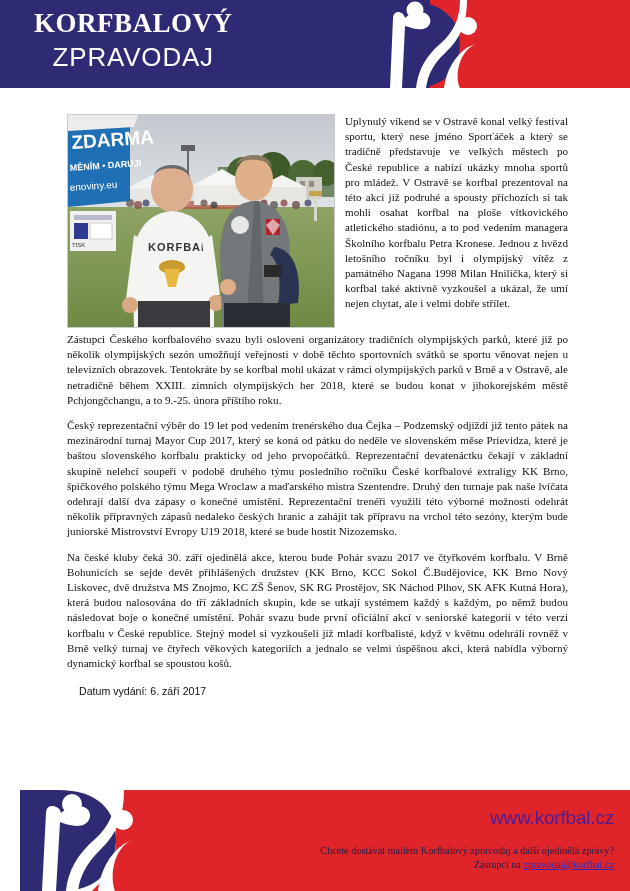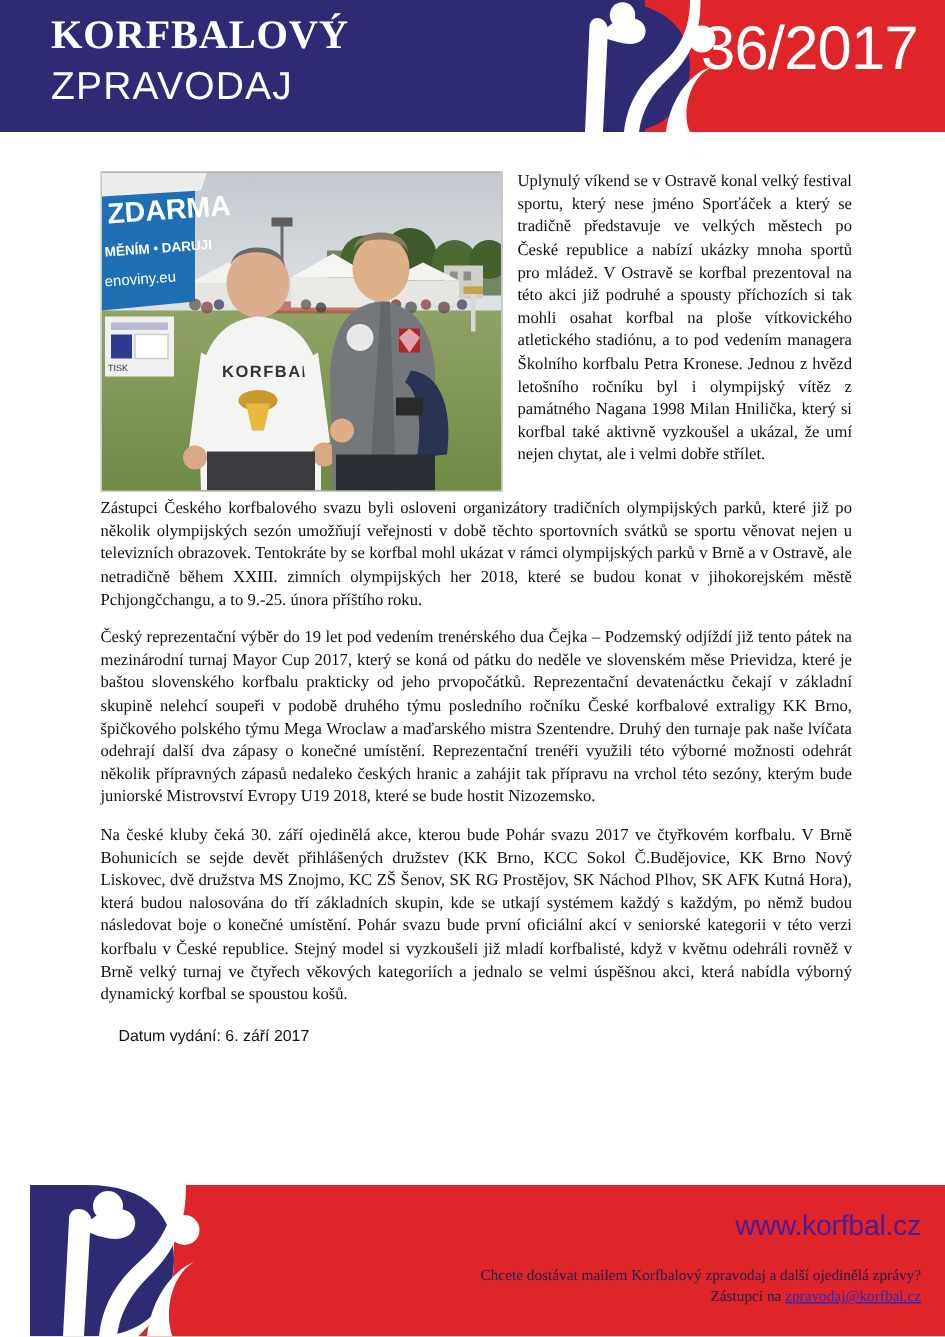--- a/index.html
+++ b/index.html
@@ -39,20 +39,21 @@
     left: 368px;
     width: 135px;
     height: 88px;
   }
   .header-logo-wrap svg { display: block; }
   .header-titles {
     position: absolute;
     left: 34px;
     top: 8px;
     z-index: 4;
+    text-align: center;
   }
   .title-main {
     font-family: "Liberation Serif", serif;
     font-weight: bold;
     font-size: 27px;
     letter-spacing: 0.5px;
     color: #ffffff;
     line-height: 1.18;
     white-space: nowrap;
   }
@@ -202,21 +203,20 @@
       <circle cx="100" cy="26" r="9" fill="#ffffff"></circle>
       <path d="M108 44 C98 48 92 58 90 70 C89 78 90 84 92 88 L76 88 C78 72 86 56 100 47 Z" fill="#ffffff"></path>
     </svg>
   </div>
 
   <div class="header-titles">
     <div class="title-main">KORFBALOVÝ</div>
     <div class="title-sub">ZPRAVODAJ</div>
   </div>
 
-  <div class="issue-number">36/2017</div>
 </div>
 
 <div class="content">
 
   <div class="lead-block">
     <div class="photo">
       <svg width="266" height="212" viewBox="0 0 266 212" xmlns="http://www.w3.org/2000/svg">
         <defs>
           <linearGradient id="skyg" x1="0" y1="0" x2="0" y2="1">
             <stop offset="0%" stop-color="#c3c9cf"></stop>

